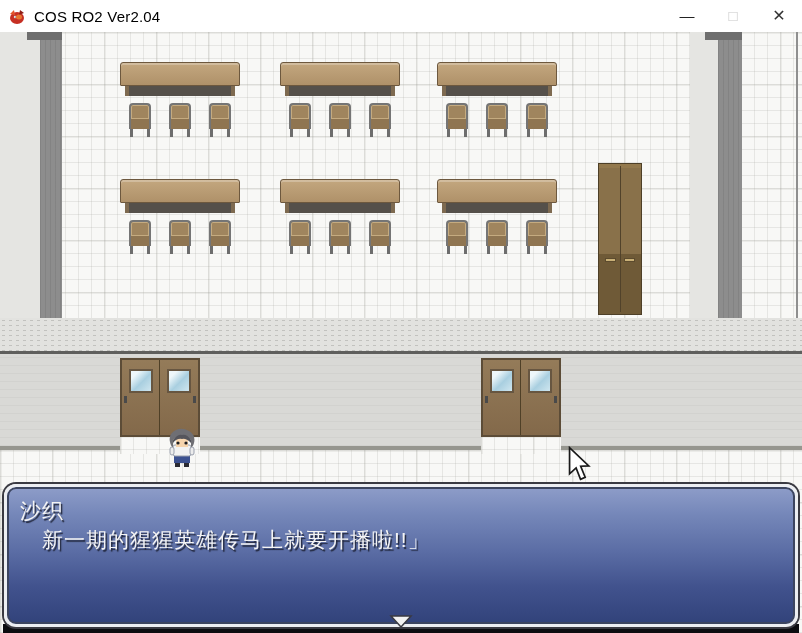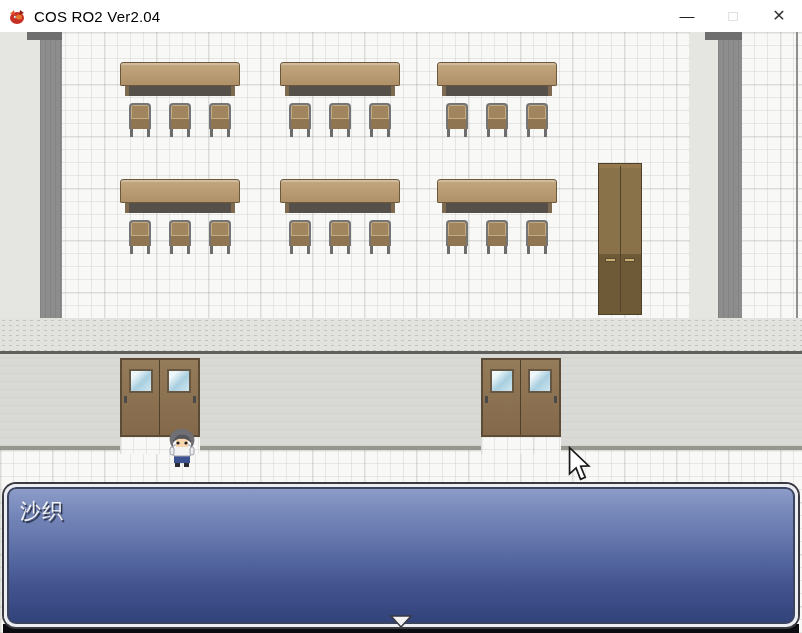--- a/index.html
+++ b/index.html
@@ -294,20 +294,21 @@
 
     <div class="cursor">
       <svg viewBox="0 0 13 21" width="24" height="36">
         <polygon points="1,1 1,16.2 4.8,12.8 7.4,19.4 10.1,18.2 7.5,11.8 12.2,11.6" fill="#ffffff" stroke="#1a1a1a" stroke-width="1"></polygon>
       </svg>
     </div>
 
     <div class="dialog">
       <div class="dlg-text">
         <div>沙织</div>
+        <div>　新一期的猩猩英雄传马上就要开播啦!!」</div>
       </div>
       <div class="continue-indicator">
         <svg viewBox="0 0 24 14" width="24" height="14">
           <polygon points="2,2 22,2 12,13" fill="#f2f2f2" stroke="#3a3a42" stroke-width="1.5"></polygon>
         </svg>
       </div>
     </div>
 
   </div>
 </div>

